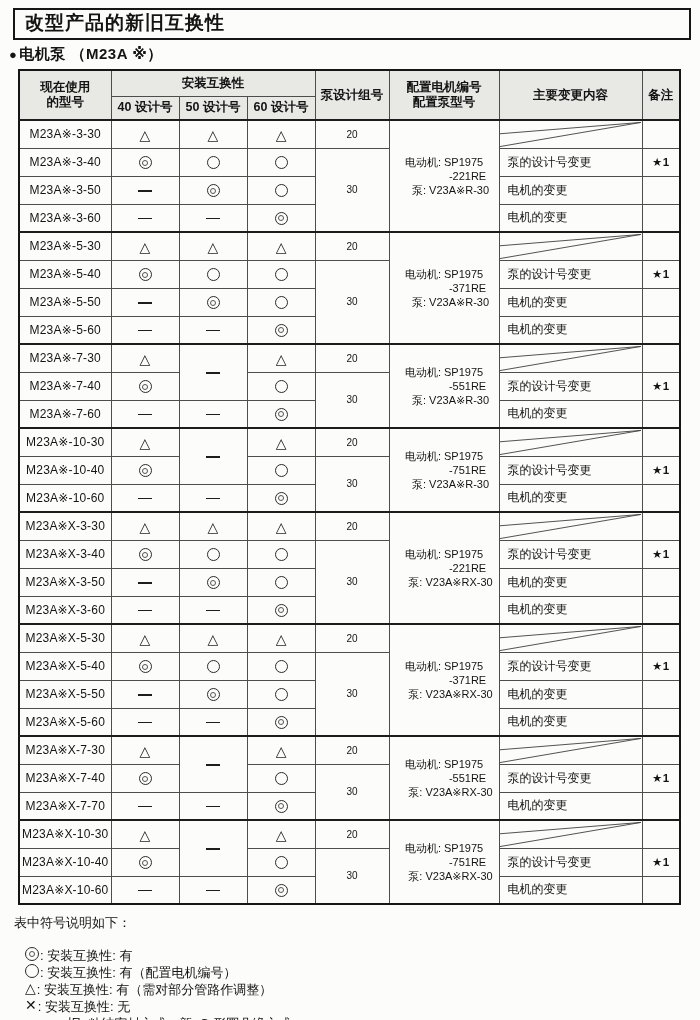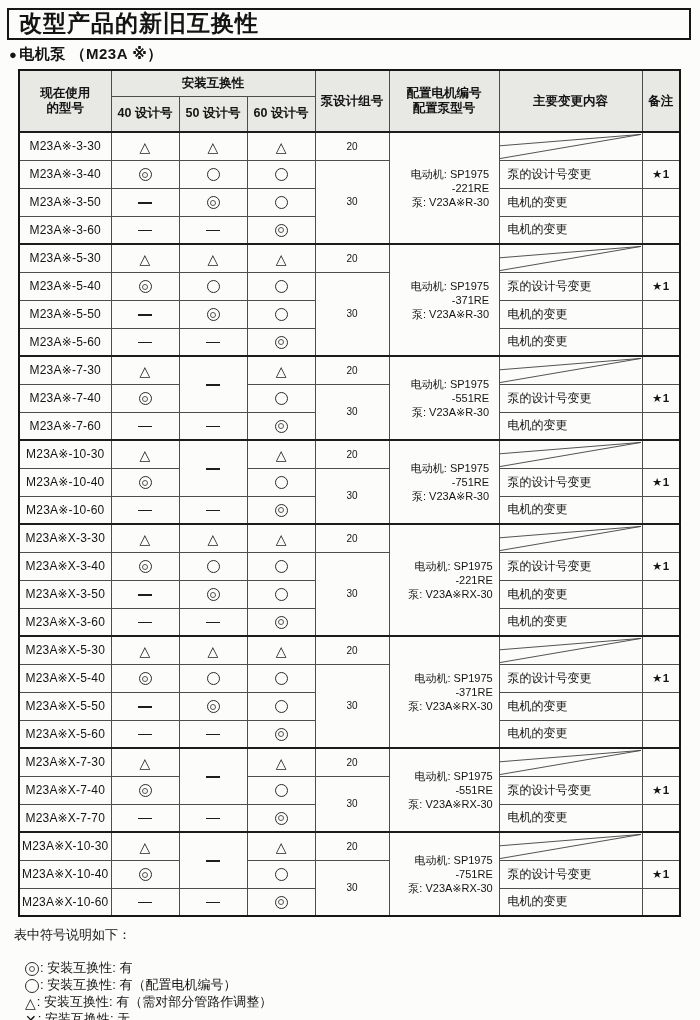--- a/index.html
+++ b/index.html
@@ -3,24 +3,24 @@
 <meta charset="utf-8">
 <style>
   * { box-sizing: border-box; margin: 0; padding: 0; }
   html, body {
     width: 700px; height: 1020px;
     background: #fcfcfa;
     font-family: "Liberation Sans", "DejaVu Sans", sans-serif;
     color: #141414;
   }
   .title-box {
-    margin: 8px 9px 0 7px;
+    margin: 8px 9px 0 13px;
     border: 2px solid #161616;
     padding: 2px 10px 4px;
-    font-size: 23px;
+    font-size: 19px;
     font-weight: bold;
     line-height: 22px;
     letter-spacing: 1px;
     background: #fcfcfa;
   }
   .subtitle {
     margin: 5px 0 5px 9px;
     font-size: 15px;
     font-weight: bold;
     letter-spacing: 0.5px;
@@ -50,35 +50,35 @@
     vertical-align: middle;
     padding: 0;
   }
   thead th {
     background: #e8e8e5;
     font-size: 12.5px;
     font-weight: bold;
     line-height: 15px;
   }
   thead tr.h1 th { height: 26px; }
-  thead tr.h2 th { height: 36px; }
+  thead tr.h2 th { height: 24px; }
 
   tbody td { height: 28px; font-size: 12px; background: #fcfcfa; }
   tbody tr.block-start td { border-top: 2px solid #1c1c1c; }
 
   .cell-model { letter-spacing: 0.2px; }
   .cell-group { font-size: 10px; }
   .cell-changes { text-align: left; padding-left: 8px; }
   .cell-changes.diag { position: relative; padding: 0; }
   .diag-svg { position: absolute; left: 0; top: 0; width: 100%; height: 100%; display: block; }
   .diag-svg line { stroke: #3f3f3f; stroke-width: 0.9px; }
   .cell-remark { font-weight: bold; font-size: 11.5px; letter-spacing: 0.5px; }
 
   .cell-config { font-size: 11px; padding: 2px 0; }
-  .cfg-block { display: inline-block; text-align: right; line-height: 14px; }
+  .cfg-block { display: inline-block; text-align: center; line-height: 14px; }
   .cfg-line-1 { padding-left: 47px; }
   .cfg-line-2 { padding-left: 13px; }
 
   
   .sym { display: inline-block; vertical-align: middle; }
   .sym-circ {
     width: 13px; height: 13px;
     border: 1.4px solid #2a2a2a; border-radius: 50%;
   }
   .sym-dcirc {
@@ -92,21 +92,21 @@
     border: 1.5px solid #555; border-radius: 50%;
     display: block;
   }
   .sym-tri { font-size: 14px; line-height: 14px; color: #1d1d1d; }
   .sym-dash { width: 14px; height: 1.6px; background: #1d1d1d; }
   .sym-x { font-size: 14px; line-height: 14px; font-weight: bold; }
 
   
   .legend { margin: 9px 0 0 14px; font-size: 13px; line-height: 17px; }
   .legend-title { margin-bottom: 16px; }
-  .legend-item { display: flex; align-items: flex-end; margin-left: 11px; }
+  .legend-item { display: flex; align-items: flex-start; margin-left: 11px; }
   .legend-item .sym { margin-right: 1px; }
   .legend-item .sym-circ, .legend-item .sym-dcirc { width: 14px; height: 14px; }
   .note-line1 { margin-top: 2px; }
   .note-line2 { margin-left: 54px; }
 </style>
 </head>
 <body>
 
 <div class="title-box">
   <span>改型产品的新旧互换性</span>

